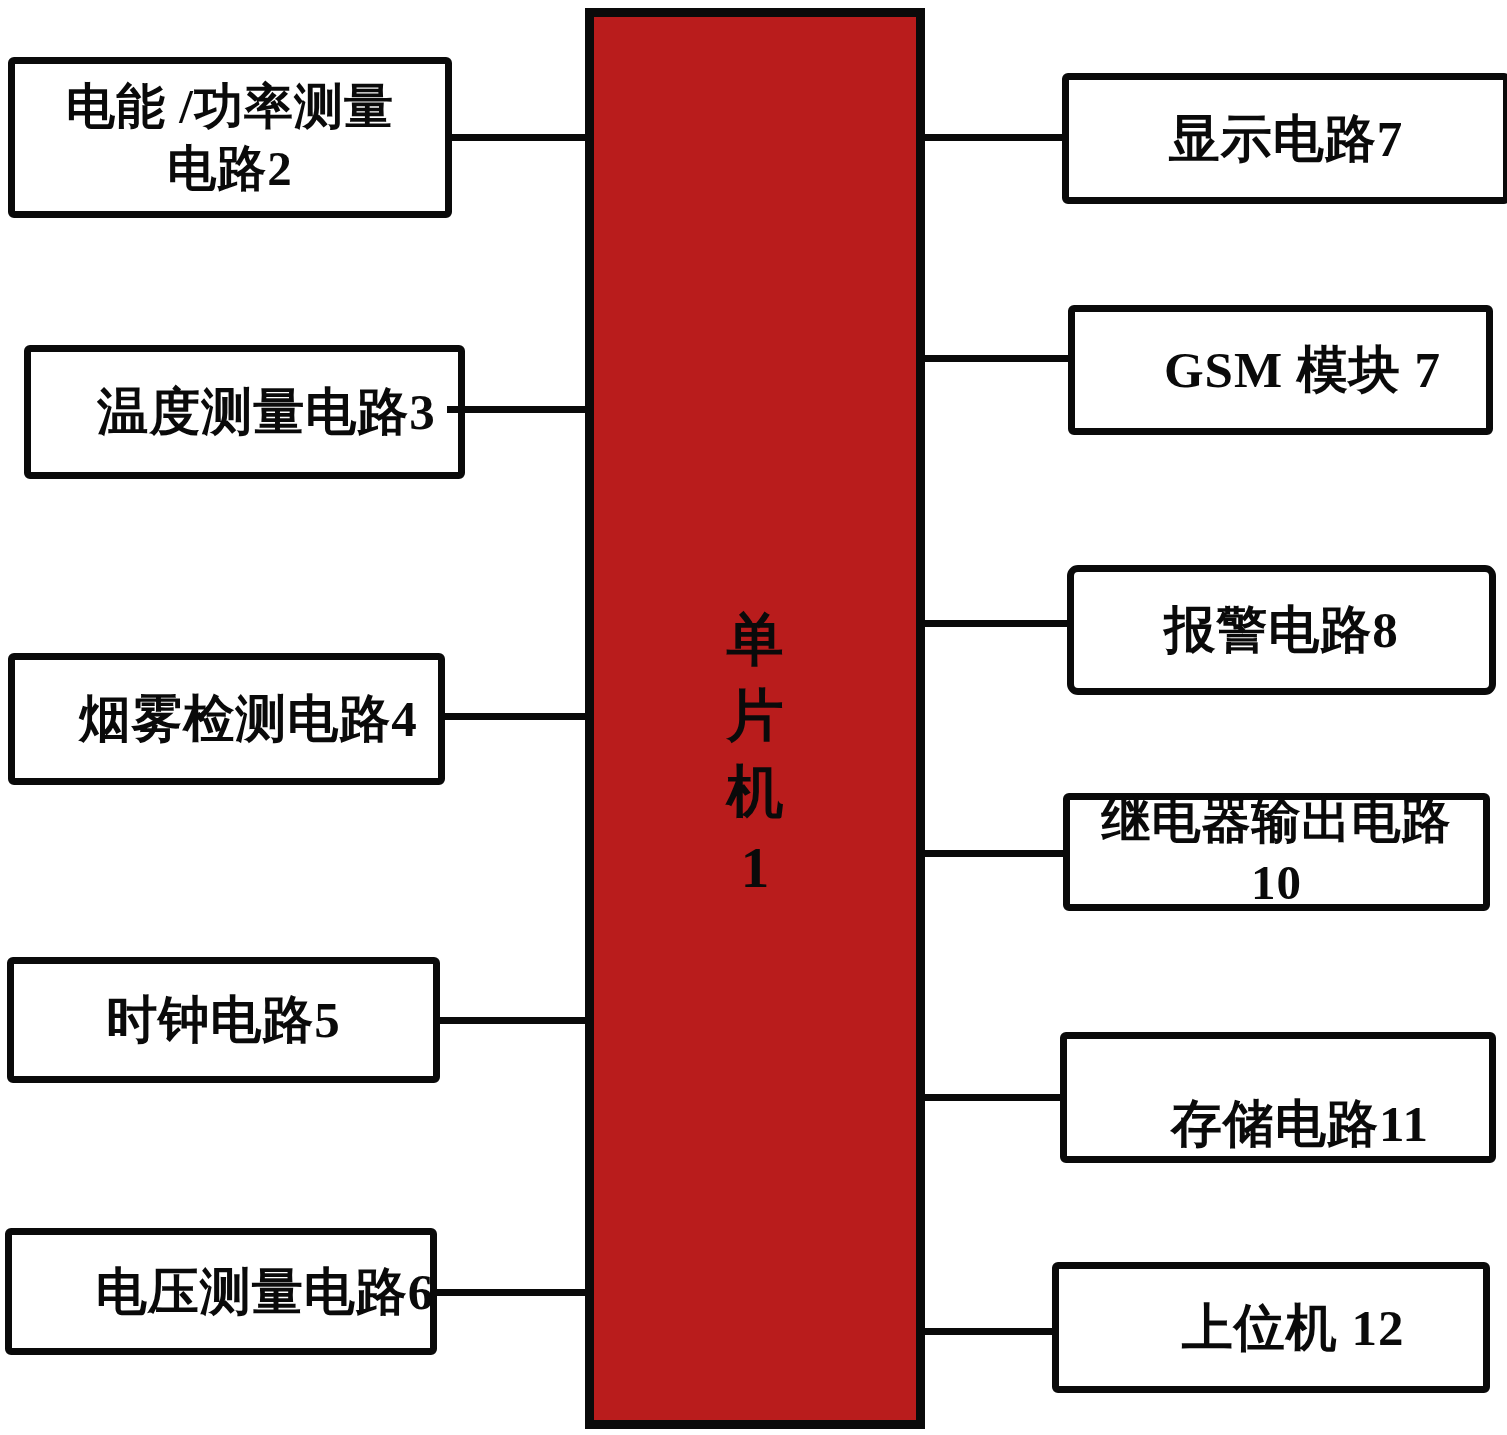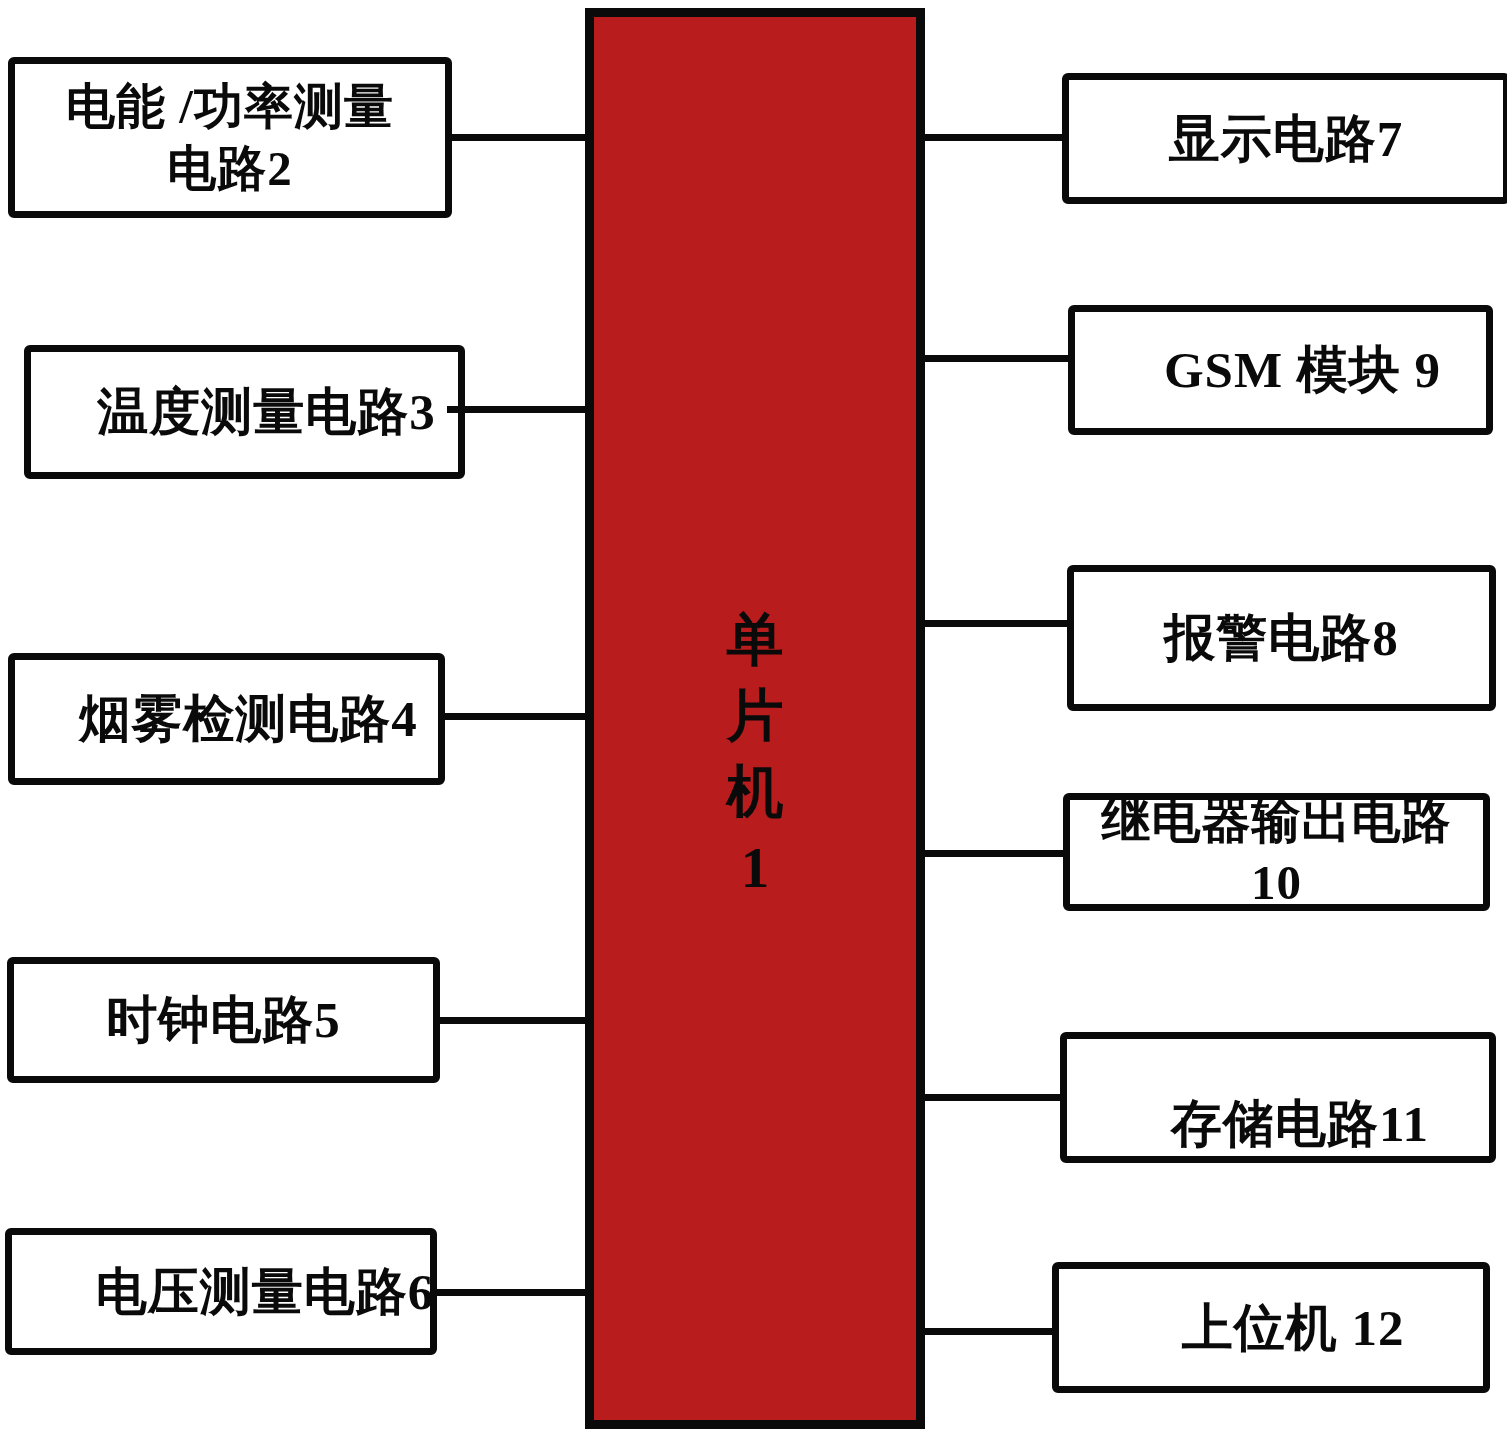--- a/index.html
+++ b/index.html
@@ -92,24 +92,24 @@
 
   <div class="box shift-right" style="left:5px; top:1228px; width:432px; height:127px;padding-left:44px;">
     <div class="label">电压测量电路6</div>
   </div>
 
   <div class="box" style="left:1062px; top:73px; width:448px; height:131px;">
     <div class="label">显示电路7</div>
   </div>
 
   <div class="box shift-right" style="left:1068px; top:305px; width:425px; height:130px;">
-    <div class="label">GSM 模块 9</div>
+    <div class="label">GSM 模块 7</div>
   </div>
 
-  <div class="box" style="left:1067px; top:565px; width:429px; height:146px;">
+  <div class="box" style="left:1067px; top:565px; width:429px; height:130px;border-radius:11px;">
     <div class="label">报警电路8</div>
   </div>
 
   <div class="box two-line" style="left:1063px; top:793px; width:427px; height:118px;">
     <div class="label">继电器输出电路
 10</div>
   </div>
 
   <div class="box shift-right" style="left:1060px; top:1032px; width:436px; height:131px;align-items:flex-end;">
     <div class="label">存储电路11</div>

